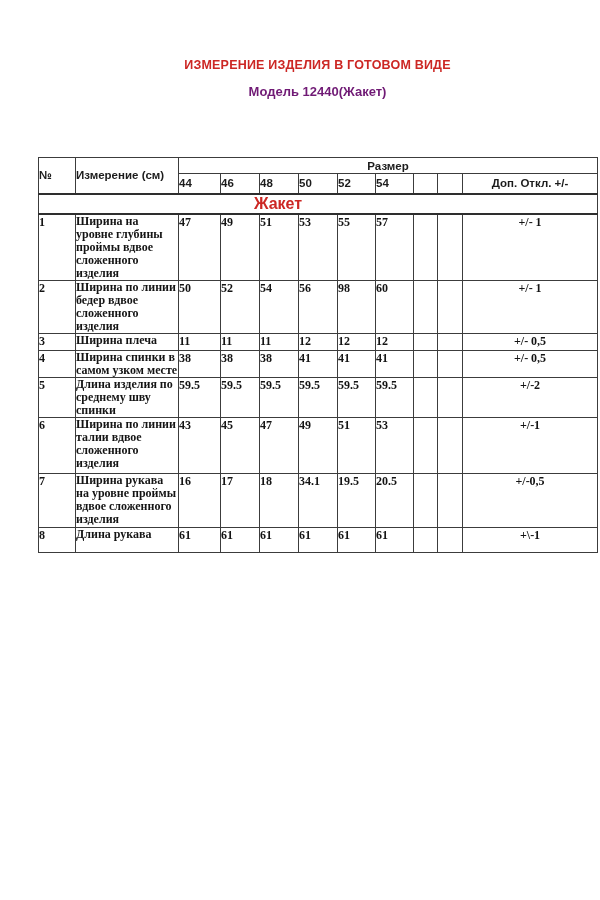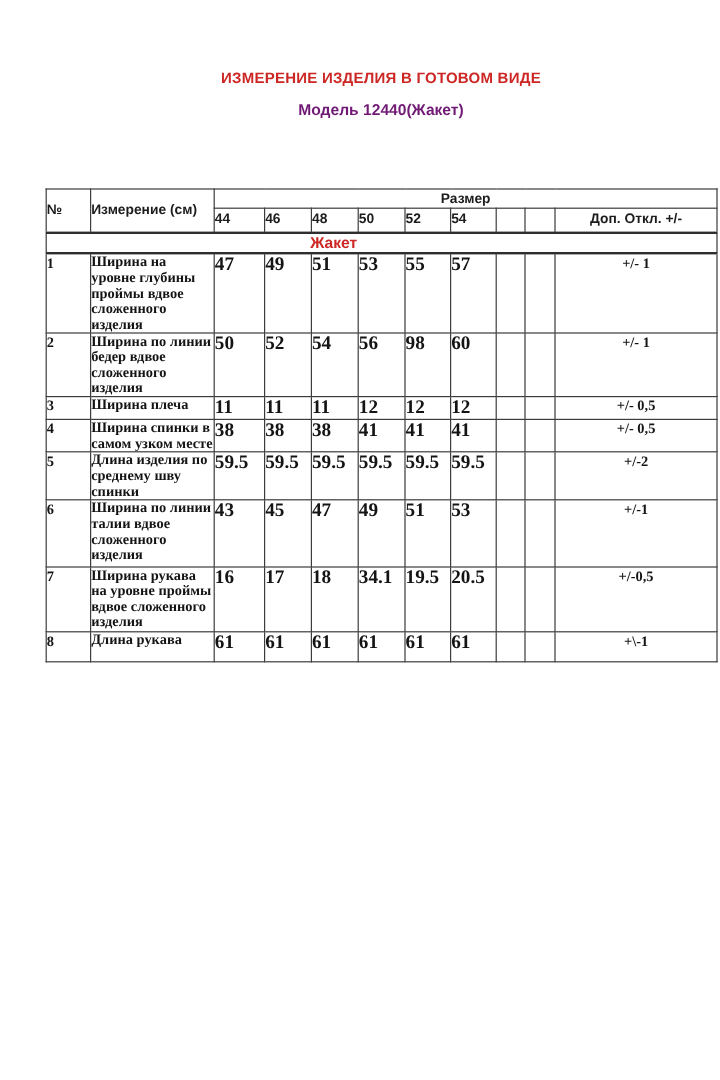--- a/index.html
+++ b/index.html
@@ -35,39 +35,39 @@
   .h-no{text-align:left;padding-left:8px;}
   .h-meas{text-align:left;padding-left:5px;}
   .h-razmer{text-align:center;font-size:12px;}
   .size-th{text-align:left;font-size:12px;}
   .h-tol{text-align:center;}
 
   
   .section-row td{
     border-top:2px solid #2e2e2e;border-bottom:2px solid #2e2e2e;
     text-align:center;padding-right:80px;vertical-align:middle;
-    font-weight:bold;font-size:13px;
+    font-weight:bold;font-size:16px;
   }
   tbody tr:nth-child(1){height:15px;}
   tbody tr:nth-child(2){height:64px;}
   tbody tr:nth-child(3){height:52px;}
   tbody tr:nth-child(4){height:17px;}
   tbody tr:nth-child(5){height:27px;}
   tbody tr:nth-child(6){height:39px;}
   tbody tr:nth-child(7){height:56px;}
   tbody tr:nth-child(8){height:54px;}
   tbody tr:nth-child(9){height:25px;}
 
   
   .data-row td{
     font-family:"Liberation Serif",serif;font-weight:bold;color:#141414;
   }
   .c-no{font-size:12px;padding:1px 0 0 8px;}
   .c-name{font-size:12px;line-height:13px;padding:1px 3px 1px 5px;}
-  .c-val{font-size:16px;padding:1px 0 0 5px;}
+  .c-val{font-size:12px;padding:1px 0 0 5px;}
   .c-tol{font-size:12px;text-align:center;padding-top:1px;}
 </style>
 </head>
 <body>
 
 <div class="doc">
 
   <div class="title title-red" style="color: rgb(204, 39, 36);">ИЗМЕРЕНИЕ ИЗДЕЛИЯ В ГОТОВОМ ВИДЕ</div>
   <div class="title title-model">Модель 12440(Жакет)</div>
 

